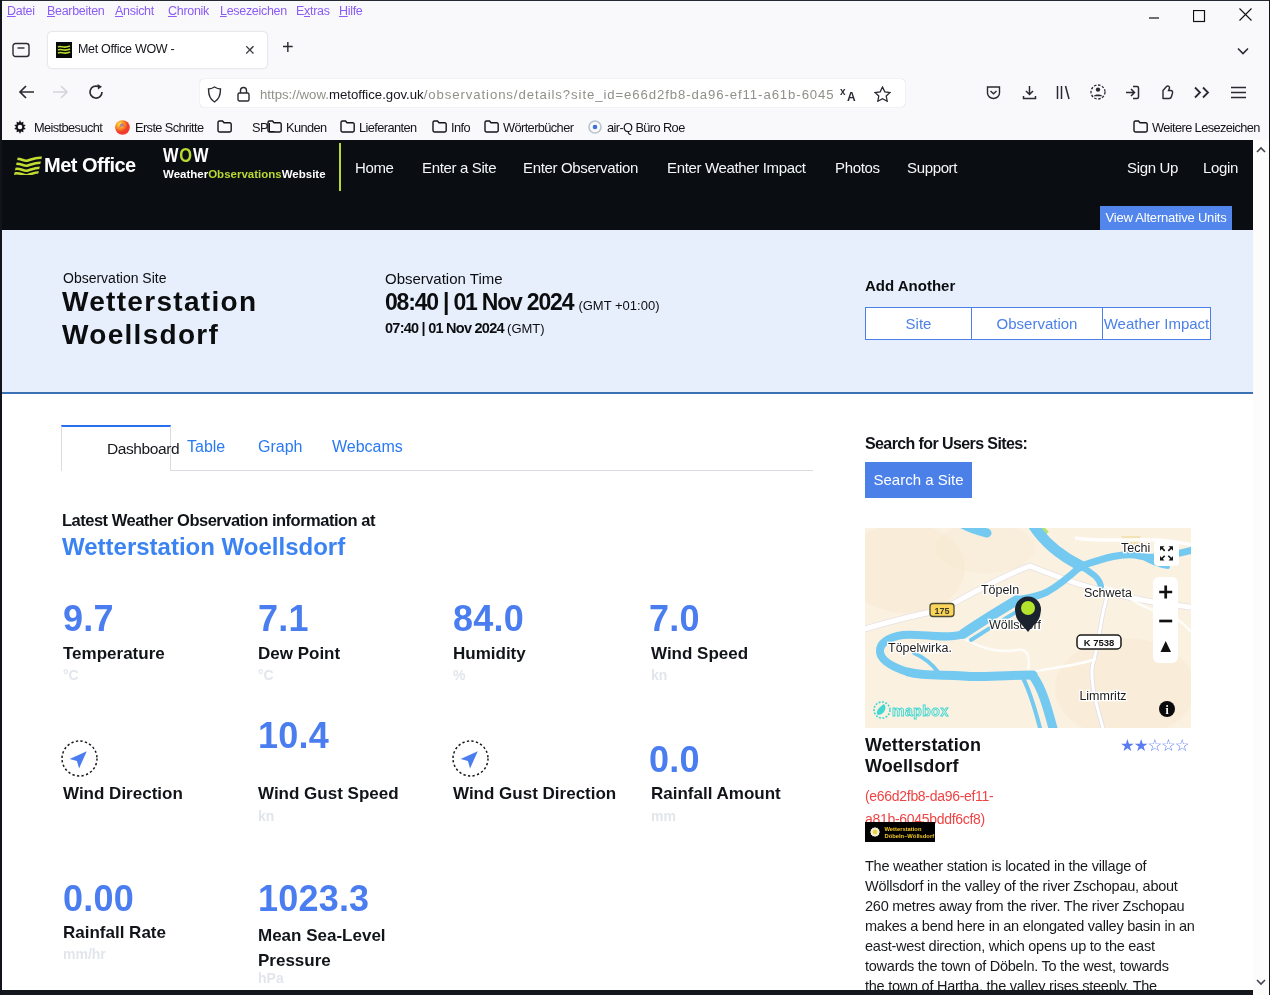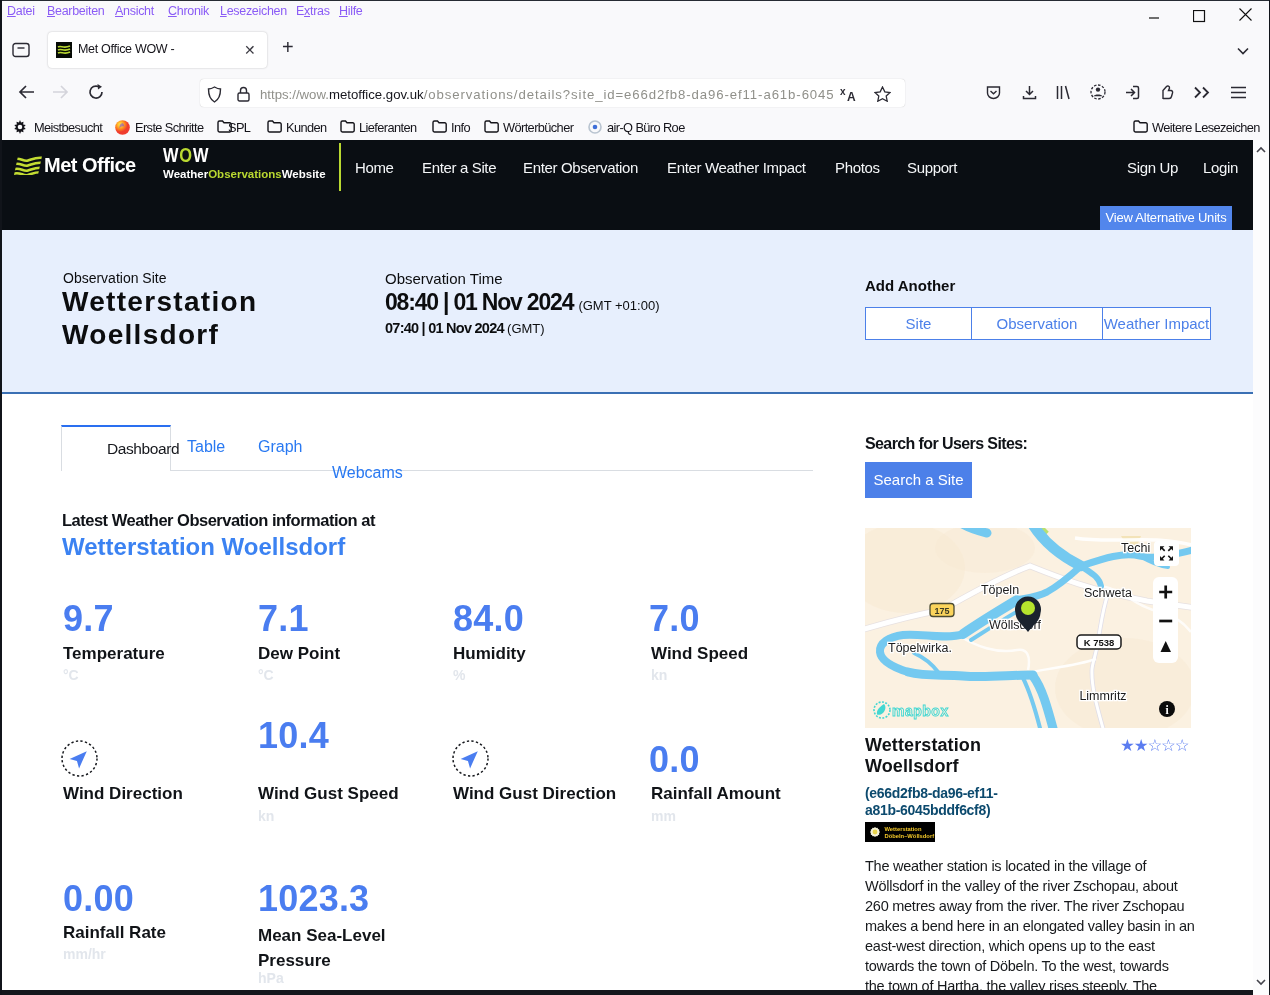--- a/index.html
+++ b/index.html
@@ -48,21 +48,21 @@
 
 
 .val { position:absolute; font-size:36px; font-weight:700; color:#4a7df0; letter-spacing:0.2px; }
 .lbl { position:absolute; font-size:17px; font-weight:700; color:#111418; }
 .unit { position:absolute; font-size:14px; font-weight:700; color:#e2e6ec; }
 .compass { position:absolute; width:37px; height:37px; }
 
 
 #search-btn { position:absolute; left:865px; top:462px; width:107px; height:36px; background:#4c80e9; color:#fff; font-size:15px; text-align:center; line-height:35px; }
 #sitename2 { position:absolute; left:865px; top:735px; width:170px; font-size:18px; letter-spacing:0.1px; line-height:21px; font-weight:700; color:#101215; }
-#siteid { position:absolute; left:865px; top:785px; font-size:14px; line-height:17px; font-weight:700; color:#0c4a6e; letter-spacing:-0.3px; }
+#siteid { position:absolute; left:865px; top:785px; font-size:14px; line-height:23px; font-weight:400; color:#ef4444; letter-spacing:-0.3px; }
 #badge { position:absolute; left:865px; top:822px; width:70px; height:20px; background:#000; }
 #desc { position:absolute; left:865px; top:856px; white-space:nowrap; font-size:14.5px; letter-spacing:-0.25px; line-height:20px; color:#17191c; }
 
 #footer { position:absolute; left:0; top:990px; width:1253px; height:5px; background:#14171c; }
 
 
 #scrollbar { position:absolute; left:1253px; top:140px; width:16px; height:855px; background:#fcfcfd; }
 #winborderL { position:absolute; left:0; top:0; width:1.5px; height:995px; background:#11141a; }
 #winborderR { position:absolute; left:1268.5px; top:0; width:1.5px; height:995px; background:#11141a; }
 </style>
@@ -182,21 +182,21 @@
                 <stop offset="1" stop-color="#f03d2e"></stop>
               </radialGradient>
             </defs>
             <circle cx="7.5" cy="7.5" r="7.3" fill="url(#fx)"></circle>
             <path d="M7.5 3 C5 3.5,4 6,4.5 8.5 C5.5 6.5,7 6,9.5 6.5 C9 4.5,8.5 3.5,7.5 3Z" fill="#7542e5" opacity="0.55"></path>
           </svg></span>
       <span class="bm" style="left:135px">Erste Schritte</span>
       <span class="bm" style="left:217px"><svg width="15" height="13">
             <path d="M1 2.5 A1.5 1.5 0 0 1 2.5 1 H5.5 L7 2.8 H12.8 A1.4 1.4 0 0 1 14.2 4.2 V10.6 A1.4 1.4 0 0 1 12.8 12 H2.4 A1.4 1.4 0 0 1 1 10.6 Z" fill="none" stroke="#15141a" stroke-width="1.4"></path>
           </svg></span>
-      <span class="bm" style="left:228px">SPL</span>
+      <span class="bm" style="left:252px">SPL</span>
       <span class="bm" style="left:267px"><svg width="15" height="13">
             <path d="M1 2.5 A1.5 1.5 0 0 1 2.5 1 H5.5 L7 2.8 H12.8 A1.4 1.4 0 0 1 14.2 4.2 V10.6 A1.4 1.4 0 0 1 12.8 12 H2.4 A1.4 1.4 0 0 1 1 10.6 Z" fill="none" stroke="#15141a" stroke-width="1.4"></path>
           </svg></span>
       <span class="bm" style="left:286px">Kunden</span>
       <span class="bm" style="left:340px"><svg width="15" height="13">
             <path d="M1 2.5 A1.5 1.5 0 0 1 2.5 1 H5.5 L7 2.8 H12.8 A1.4 1.4 0 0 1 14.2 4.2 V10.6 A1.4 1.4 0 0 1 12.8 12 H2.4 A1.4 1.4 0 0 1 1 10.6 Z" fill="none" stroke="#15141a" stroke-width="1.4"></path>
           </svg></span>
       <span class="bm" style="left:359px">Lieferanten</span>
       <span class="bm" style="left:432px"><svg width="15" height="13">
             <path d="M1 2.5 A1.5 1.5 0 0 1 2.5 1 H5.5 L7 2.8 H12.8 A1.4 1.4 0 0 1 14.2 4.2 V10.6 A1.4 1.4 0 0 1 12.8 12 H2.4 A1.4 1.4 0 0 1 1 10.6 Z" fill="none" stroke="#15141a" stroke-width="1.4"></path>
@@ -255,21 +255,21 @@
       <div style="width:107px">Site</div>
       <div style="width:132px;margin-left:-1px">Observation</div>
       <div style="width:109px;margin-left:-1px">Weather Impact</div>
     </div>
   </div>
 
   <div id="tabline"></div>
   <div id="dashtab">Dashboard</div>
   <span class="tablink" style="left:187px;top:438px;position:absolute">Table</span>
   <span class="tablink" style="left:258px;top:438px;position:absolute">Graph</span>
-  <span class="tablink" style="left:332px;top:464px;position:absolute">Webcams</span>
+  <span class="tablink" style="left:332px;top:438px;position:absolute">Webcams</span>
 
   <div class="abs" style="left:62px;top:511px;font-size:16.5px;letter-spacing:-0.5px;font-weight:700;color:#101318">Latest Weather Observation information at</div>
   <div class="abs" style="left:62px;top:533px;font-size:24px;font-weight:700;color:#3b82f2">Wetterstation Woellsdorf</div>
 
   <div class="val" style="left:63px;top:598px">9.7</div>
   <div class="val" style="left:258px;top:598px">7.1</div>
   <div class="val" style="left:453px;top:598px">84.0</div>
   <div class="val" style="left:649px;top:598px">7.0</div>
   <div class="lbl" style="left:63px;top:644px">Temperature</div>
   <div class="lbl" style="left:258px;top:644px">Dew Point</div>

